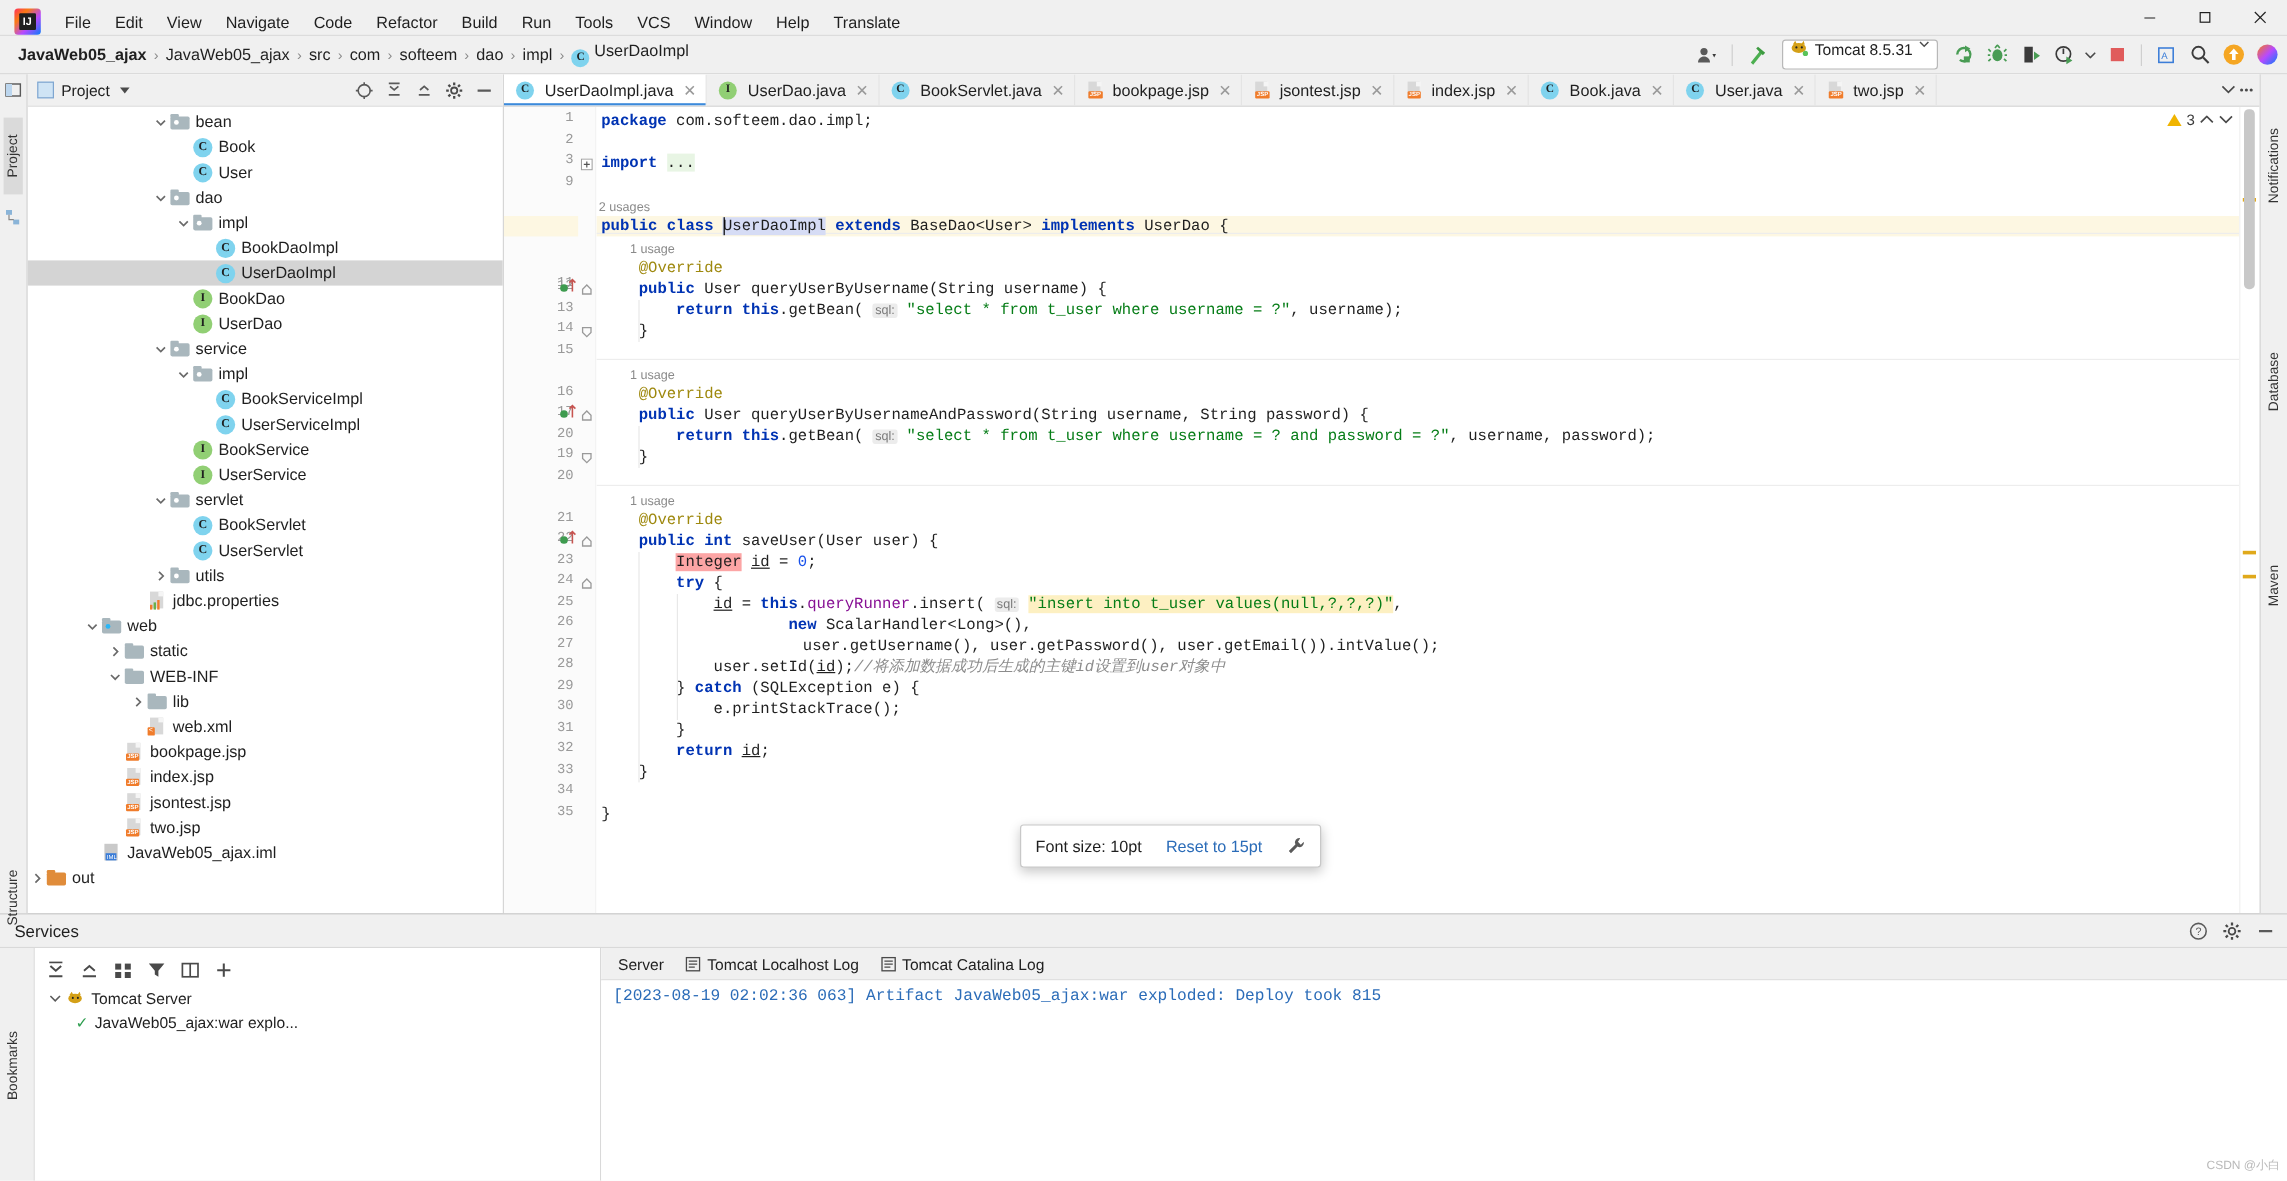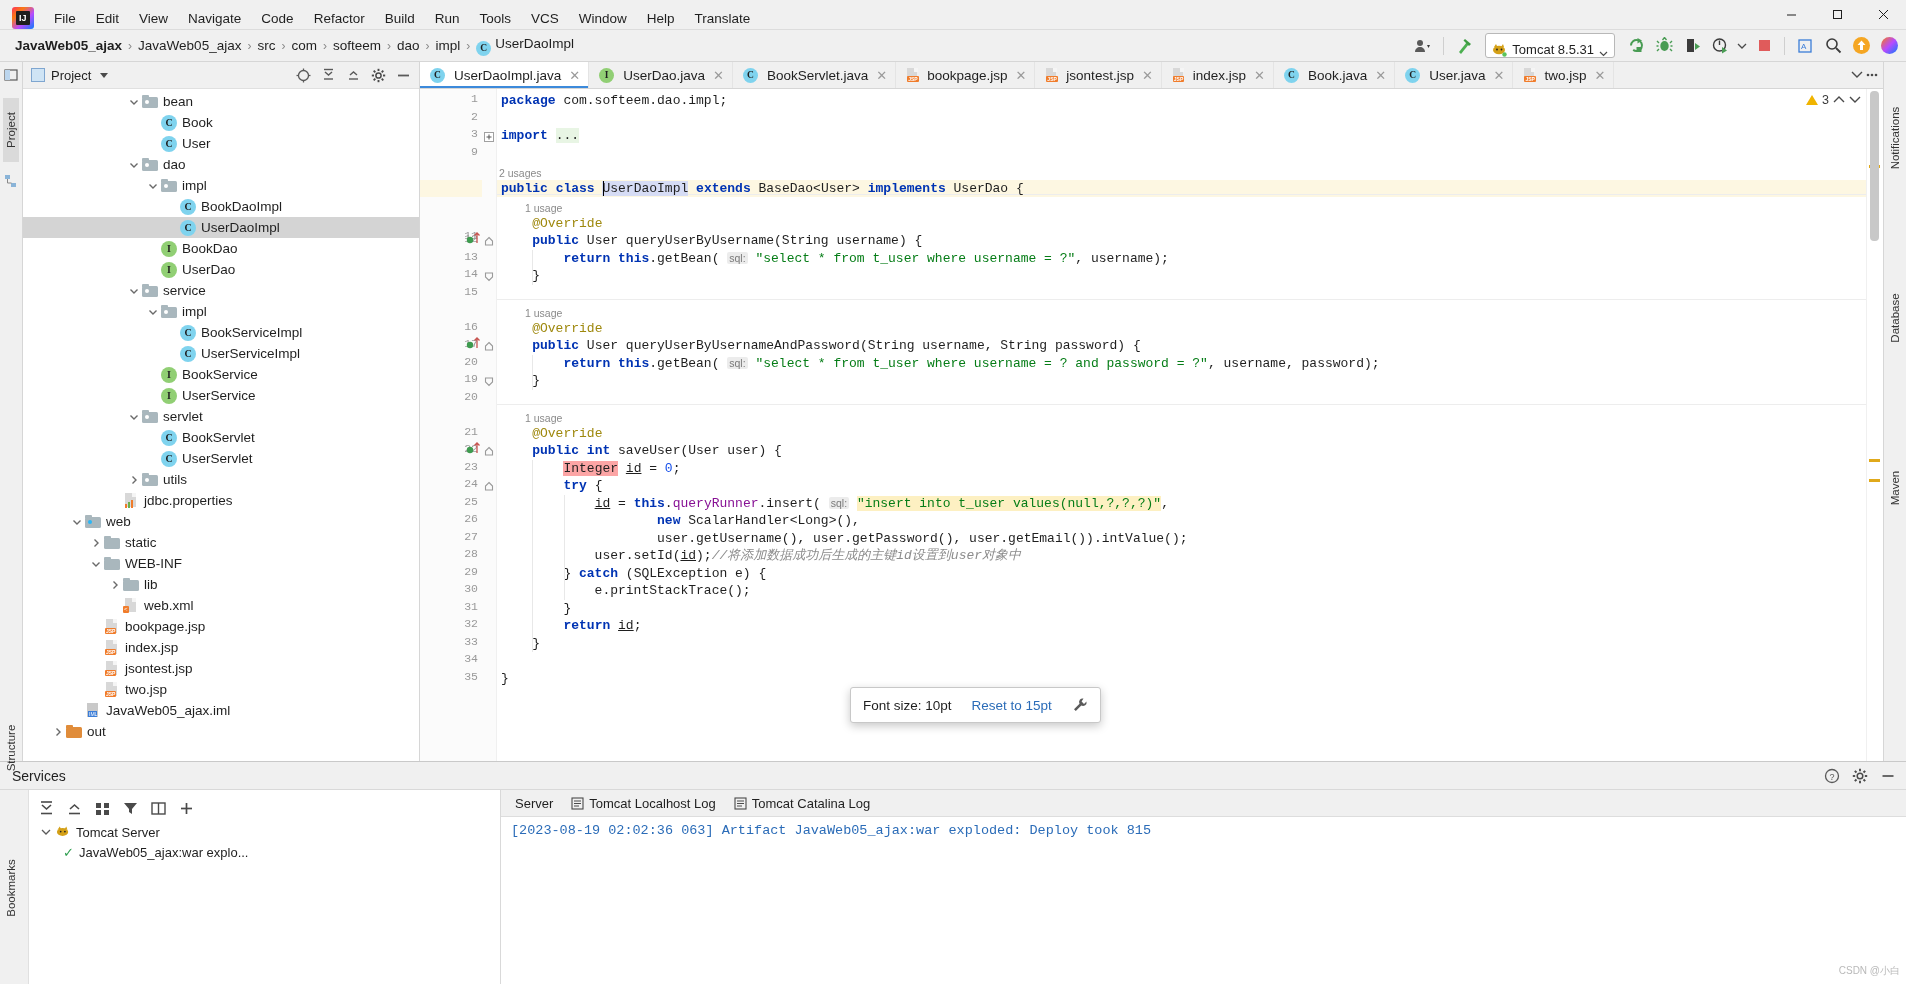--- a/index.html
+++ b/index.html
@@ -34,21 +34,21 @@
   .crumb.bold{font-weight:bold;}
   .crumb-sep{color:#8a8a8a;margin:0 3px;font-size:12px;}
   .ic-class{display:inline-block;width:15px;height:15px;border-radius:50%;background:#7fd3ee;
             color:#1f1f1f;font-size:9.5px;font-weight:bold;text-align:center;line-height:15px;
             vertical-align:-3px;margin-right:4px;font-family:"Liberation Serif",serif;}
   .ic-iface{display:inline-block;width:15px;height:15px;border-radius:50%;background:#91cf74;
             color:#1f1f1f;font-size:9.5px;font-weight:bold;text-align:center;line-height:15px;
             vertical-align:-3px;margin-right:4px;font-family:"Liberation Serif",serif;}
   .nav-right{margin-left:auto;display:flex;align-items:center;gap:2px;padding-right:4px;}
   .tb-btn{width:26px;height:25px;display:flex;align-items:center;justify-content:center;border-radius:3px;}
-  .runcfg{display:flex;align-items:flex-end;height:23px;border:1px solid #b8b8b8;background:#fff;
+  .runcfg{display:flex;align-items:flex-start;height:23px;border:1px solid #b8b8b8;background:#fff;
           border-radius:3px;padding:0 6px;margin:0 6px;font-size:13px;gap:5px;}
   .vsep{width:1px;height:18px;background:#cfcfcf;margin:0 5px;}
   .cat{width:15px;height:13px;position:relative;}
 
   
   .main{flex:1;display:flex;min-height:0;}
   .leftrail{width:22px;background:#f0f0f0;border-right:1px solid #d6d6d6;flex:0 0 22px;
             position:relative;}
   .vtab{position:absolute;left:-21px;width:64px;transform:rotate(-90deg);font-size:11.5px;
         color:#333;text-align:center;}
@@ -724,21 +724,21 @@
             <span class="chev"></span>
             <span style="display: flex; align-items: center;">
               <span class="iml"><svg width="16" height="15" viewBox="0 0 16 15">
                   <rect x="2" y="0" width="11" height="14" fill="#c9c9c9"></rect>
                   <rect x="3" y="8" width="9" height="6" fill="#3b7dd8"></rect>
                   <text x="4" y="13" font-size="5" fill="#fff" font-family="Liberation Sans">IML</text>
                 </svg></span>
             </span>
             <span class="tlabel">JavaWeb05_ajax.iml</span>
           </div>
-          <div class="trow" style="padding-left: 27px;">
+          <div class="trow" style="">
             <span class="chev">
               <svg width="10" height="10" viewBox="0 0 10 10">
                 <path d="M3.5 1.5 L7 5 L3.5 8.5" stroke="#6a6a6a" stroke-width="1.4" fill="none"></path>
               </svg>
             </span>
             <span style="display: flex; align-items: center;">
               <span class="folder">
                 <span class="ftab" style="background:#e08c3a"></span>
                 <span class="fbody" style="background:#e08c3a"></span>
               </span>
@@ -913,21 +913,21 @@
             <div class="cl" style="top: 230.5px; left: 4px;">    <span class="anno">@Override</span></div>
             <div class="cl" style="top: 248px; left: 4px;">    <span class="kw">public</span> User queryUserByUsernameAndPassword(String username, String password) {</div>
             <div class="cl" style="top: 265.5px; left: 4px;">        <span class="kw">return</span> <span class="kw">this</span>.getBean( <span class="hint">sql:</span> <span class="str">"select * from t_user where username = ? and password = ?"</span>, username, password);</div>
             <div class="cl" style="top: 283px; left: 4px;">    }</div>
             <div class="cl" style="top: 335.5px; left: 4px;">    <span class="anno">@Override</span></div>
             <div class="cl" style="top: 353px; left: 4px;">    <span class="kw">public</span> <span class="kw">int</span> saveUser(User user) {</div>
             <div class="cl" style="top: 370.5px; left: 4px;">        <span class="hlw">Integer</span> <span class="undl">id</span> = <span class="num">0</span>;</div>
             <div class="cl" style="top: 388px; left: 4px;">        <span class="kw">try</span> {</div>
             <div class="cl" style="top: 405.5px; left: 4px;">            <span class="undl">id</span> = <span class="kw">this</span>.<span class="fld">queryRunner</span>.insert( <span class="hint">sql:</span> <span class="str hlstr">"insert into t_user values(null,?,?,?)"</span>,</div>
             <div class="cl" style="top: 423px; left: 4px;">                    <span class="kw">new</span> ScalarHandler&lt;Long&gt;(),</div>
-            <div class="cl" style="top: 440.5px; left: 4px;">                    user.getUsername(), user.getPassword(), user.getEmail()).intValue();</div>
+            <div class="cl" style="top: 440.5px; left: 16px;">                    user.getUsername(), user.getPassword(), user.getEmail()).intValue();</div>
             <div class="cl" style="top: 458px; left: 4px;">            user.setId(<span class="undl">id</span>);<span class="cmt">//将添加数据成功后生成的主键id设置到user对象中</span></div>
             <div class="cl" style="top: 475.5px; left: 4px;">        } <span class="kw">catch</span> (SQLException e) {</div>
             <div class="cl" style="top: 493px; left: 4px;">            e.printStackTrace();</div>
             <div class="cl" style="top: 510.5px; left: 4px;">        }</div>
             <div class="cl" style="top: 528px; left: 4px;">        <span class="kw">return</span> <span class="undl">id</span>;</div>
             <div class="cl" style="top: 545.5px; left: 4px;">    }</div>
             <div class="cl" style="top: 580.5px; left: 4px;">}</div>
             <div class="caret-ins" style="top: 91.5px; left: 105.66px;"></div>
             <div class="indent" style="left: 35.28px; top: 160.5px; height: 35px;"></div>
             <div class="indent" style="left: 35.28px; top: 265.5px; height: 35px;"></div>

